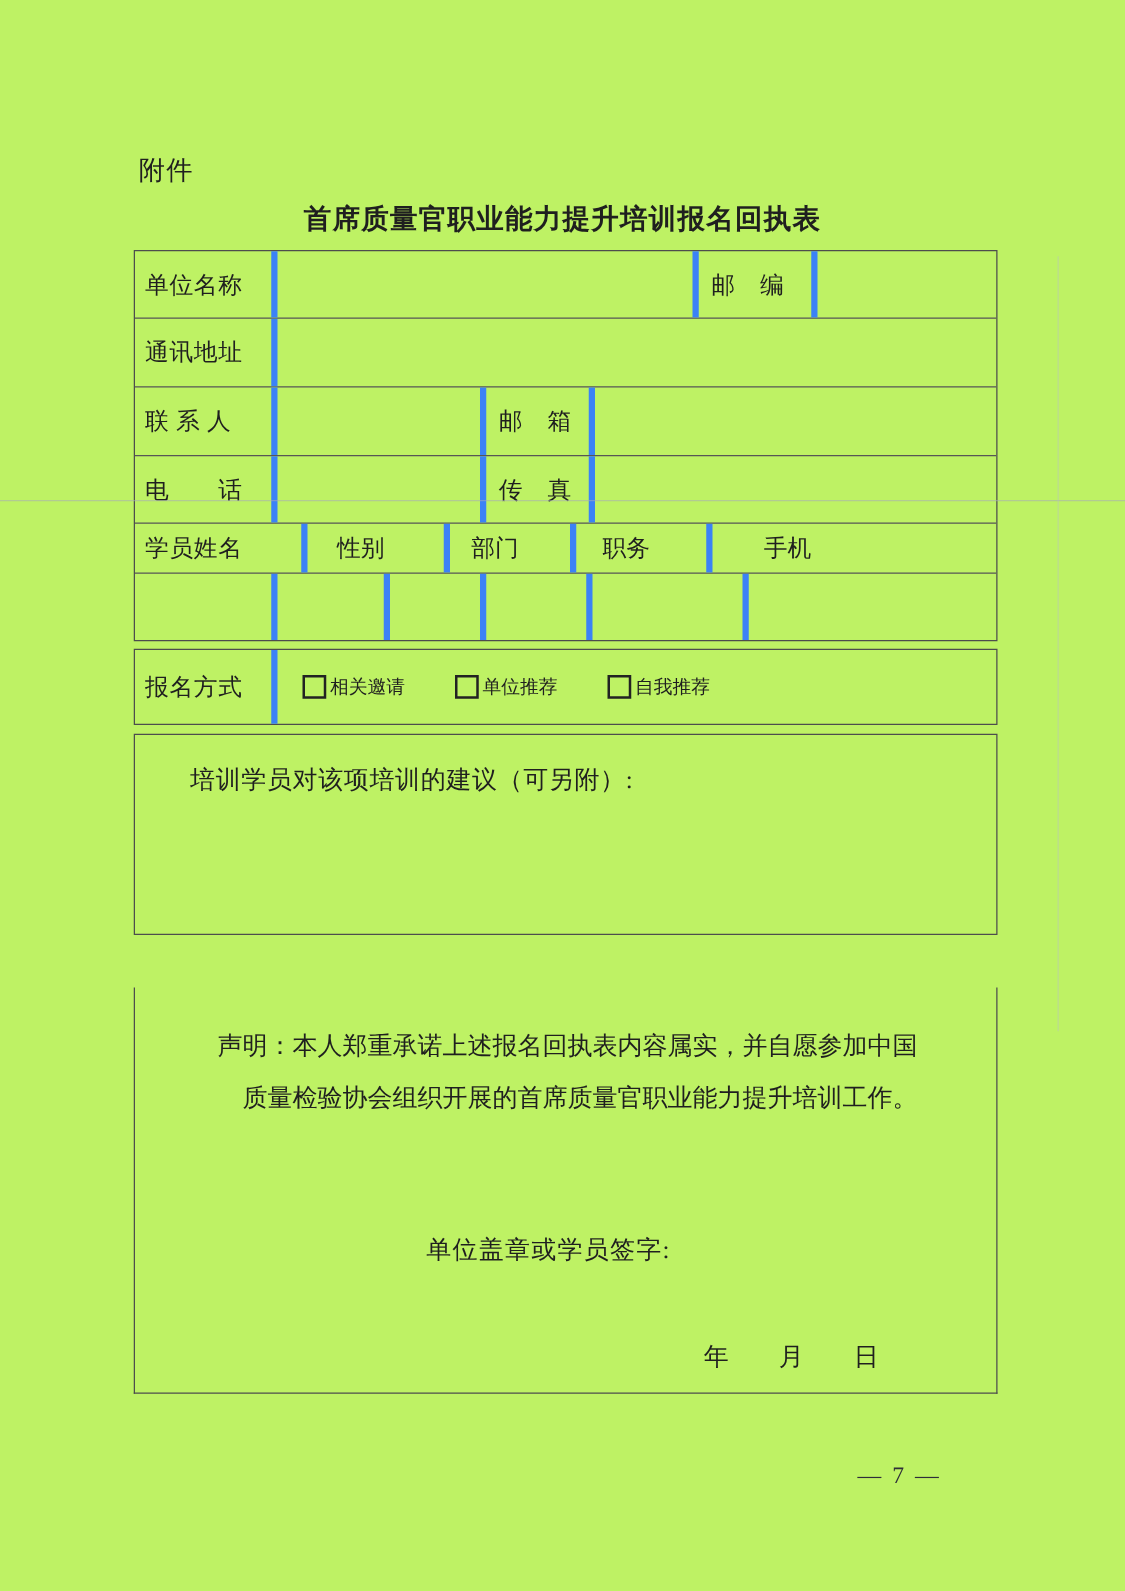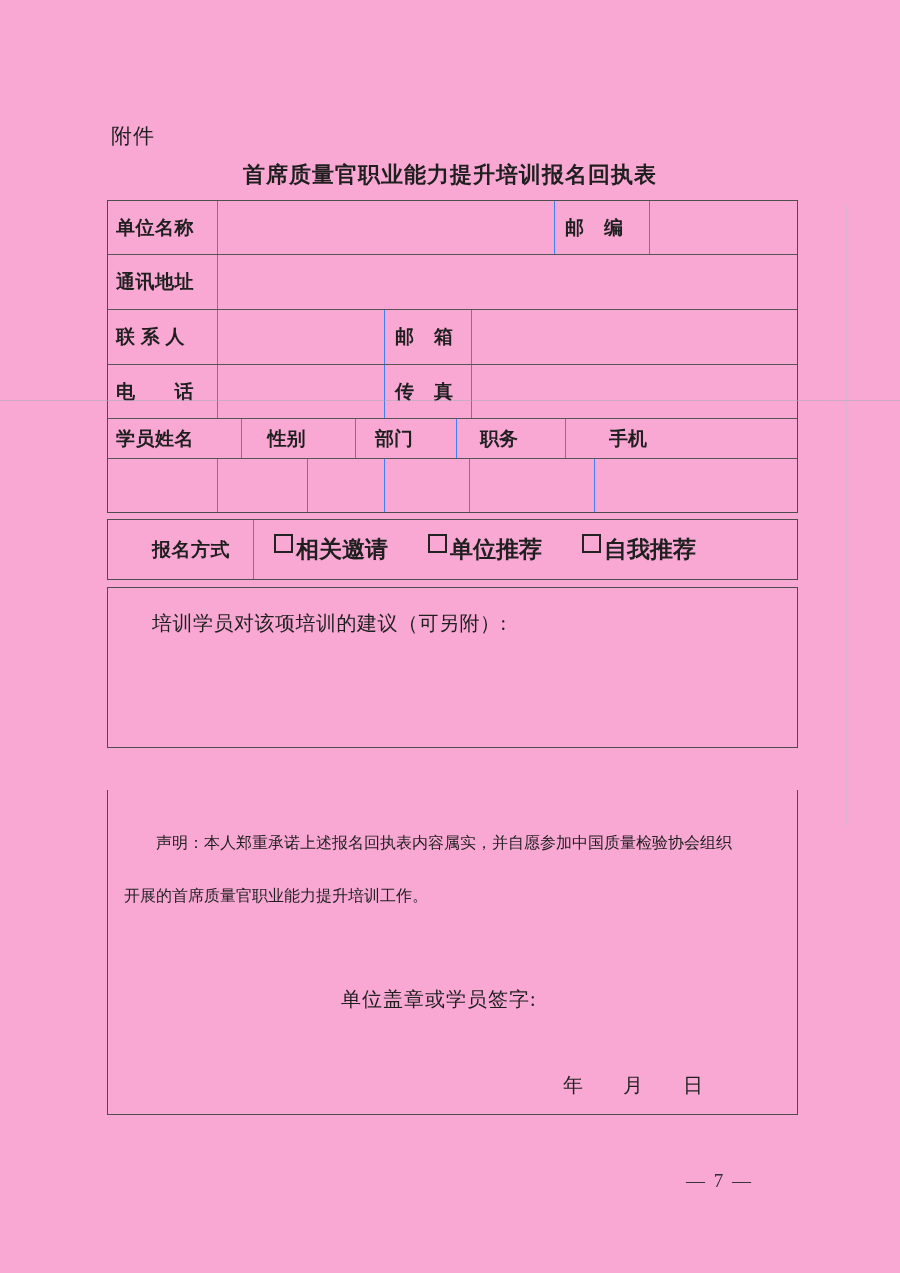--- a/index.html
+++ b/index.html
@@ -1,40 +1,40 @@
 <!DOCTYPE html>
 <html><head>
 <meta charset="utf-8">
 <style>
   html,body{margin:0;padding:0;}
   .page{
     position:relative;
     width:900px;height:1273px;
-    background:#f9a8d4;
+    background:#bef264;
     font-family:"Liberation Serif", serif;
     color:#1f1f1f;
     overflow:hidden;
   }
   
   .art-h{position:absolute;left:0;top:400px;width:900px;height:1px;background:rgba(165,172,185,0.55);z-index:5;}
   .art-v{position:absolute;left:846px;top:205px;width:1px;height:620px;background:rgba(185,190,200,0.45);z-index:5;}
 
   .attachment{position:absolute;left:111px;top:122px;font-size:21px;letter-spacing:1px;}
   .title{position:absolute;left:0;width:900px;top:160px;text-align:center;font-size:22px;font-weight:bold;letter-spacing:1px;}
 
   .tbl{position:absolute;left:107px;width:691px;border:1.5px solid #4d4d4d;box-sizing:border-box;background:transparent;}
   .tbl-main{top:200px;}
-  .tbl-signup{top:519px;padding-left:36px;}
+  .tbl-signup{top:519px;}
   .tbl-suggest{top:587px;height:161px;}
   .tbl-decl{top:790px;height:325px;border-top:none;}
 
   .row{display:flex;}
   .row + .row{border-top:1px solid #565656;}
-  .cell{box-sizing:border-box;display:flex;align-items:center;font-size:19px;overflow:hidden;font-weight:bold;}
-  .cell + .cell{border-left:1px solid #3b82f6;}
+  .cell{box-sizing:border-box;display:flex;align-items:center;font-size:19px;overflow:hidden;}
+  .cell + .cell{border-left:5px solid #3b82f6;}
   .label{padding-left:8px;letter-spacing:0.5px;}
   .pad10{padding-left:10px;}
   .center{justify-content:center;padding-left:0;}
   .flex1{flex:1;}
 
   .w109{width:109px;flex:none;}
   .w337{width:337px;flex:none;}
   .w95{width:95px;flex:none;}
   .w167{width:167px;flex:none;}
   .w87{width:87px;flex:none;}
@@ -42,29 +42,29 @@
   .w77{width:77px;flex:none;}
   .w85{width:85px;flex:none;}
   .w125{width:125px;flex:none;}
 
   .r53{height:53px;}
   .r54{height:54px;}
   .rh{height:39px;gap:24px;}
   .rs{height:59px;}
 
   .opts{flex:1;display:flex;align-items:center;padding-left:20px;}
-  .opt{display:flex;font-size:23px;}
+  .opt{display:flex;font-size:15px;}
   .opt + .opt{margin-left:40px;}
   .cb{width:15px;height:15px;border:2px solid #222;display:inline-block;margin-right:3px;background:transparent;flex:none;}
 
   .suggest-label{padding:22px 20px 0 44px;font-size:20px;letter-spacing:0.5px;}
 
   .decl-text{
     margin:26px 20px 0 16px;width:610px;
-    text-indent:2em;font-size:16px;line-height:53px;text-align:left;
+    text-indent:2em;font-size:20px;line-height:42px;text-align:right;
   }
   .decl-sig{position:absolute;left:233px;top:196px;font-size:20px;letter-spacing:1px;}
   .decl-date{position:absolute;left:455px;top:282px;font-size:20px;}
 
   .pageno{position:absolute;left:686px;top:1170px;font-size:19px;letter-spacing:2px;color:#2e2e38;}
 </style>
 </head>
 <body>
 
 <div class="page">

